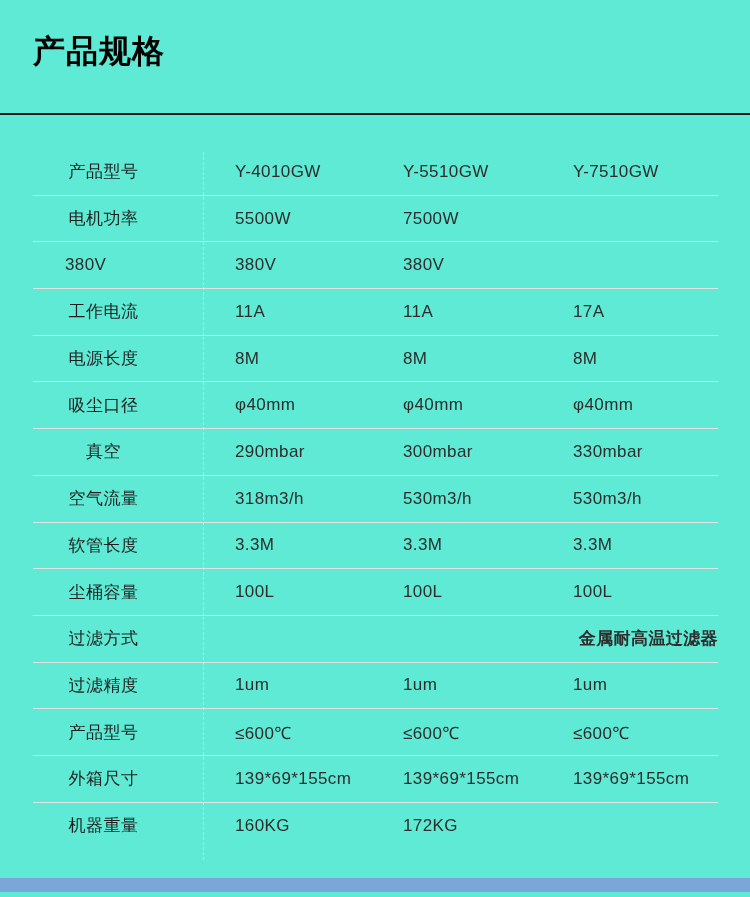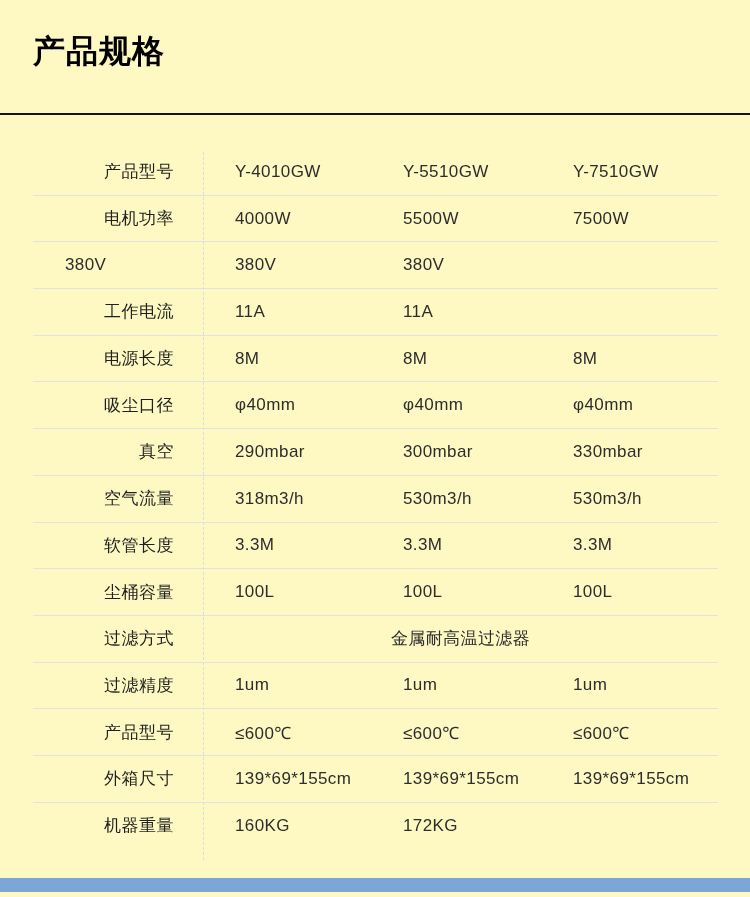--- a/index.html
+++ b/index.html
@@ -4,21 +4,21 @@
 <style>
   html, body {
     margin: 0;
     padding: 0;
     background: #ffffff;
   }
   .page {
     position: relative;
     width: 750px;
     height: 897px;
-    background: #fef9c3;
+    background: #5eead4;
     overflow: hidden;
     font-family: "Liberation Sans", sans-serif;
   }
   .title {
     position: absolute;
     left: 33px;
     top: 30px;
     margin: 0;
     font-size: 32px;
     font-weight: bold;
@@ -58,36 +58,37 @@
     position: relative;
     z-index: 2;
   }
   .row:last-child {
     border-bottom: none;
   }
   .cell {
     white-space: nowrap;
   }
   .cell.label {
-    text-align: right;
+    text-align: center;
     padding-right: 29px;
     font-size: 17px;
     color: #1f1f1f;
     letter-spacing: 0.5px;
   }
   .cell.value {
     padding-left: 32px;
     font-size: 17px;
     color: #2d2d2d;
     letter-spacing: 0.4px;
   }
   .cell.value.span {
     grid-column: 2 / 5;
     padding-left: 0;
-    text-align: center;
+    text-align: right;
+    font-weight: bold;
   }
   .bottom-bar {
     position: absolute;
     left: 0;
     top: 878px;
     width: 750px;
     height: 14px;
   }
 </style>
 </head>
@@ -101,33 +102,33 @@
     <div class="vline"></div>
 
   <div class="row">
         <div class="cell label">产品型号</div>
         <div class="cell value">Y-4010GW</div>
         <div class="cell value">Y-5510GW</div>
         <div class="cell value">Y-7510GW</div>
       </div>
       <div class="row">
         <div class="cell label">电机功率</div>
-        <div class="cell value">4000W</div>
         <div class="cell value">5500W</div>
         <div class="cell value">7500W</div>
       </div>
       <div class="row">
         <div class="cell value">380V</div>
         <div class="cell value">380V</div>
         <div class="cell value">380V</div>
       </div>
       <div class="row">
         <div class="cell label">工作电流</div>
         <div class="cell value">11A</div>
         <div class="cell value">11A</div>
+        <div class="cell value">17A</div>
       </div>
       <div class="row">
         <div class="cell label">电源长度</div>
         <div class="cell value">8M</div>
         <div class="cell value">8M</div>
         <div class="cell value">8M</div>
       </div>
       <div class="row">
         <div class="cell label">吸尘口径</div>
         <div class="cell value">φ40mm</div>

